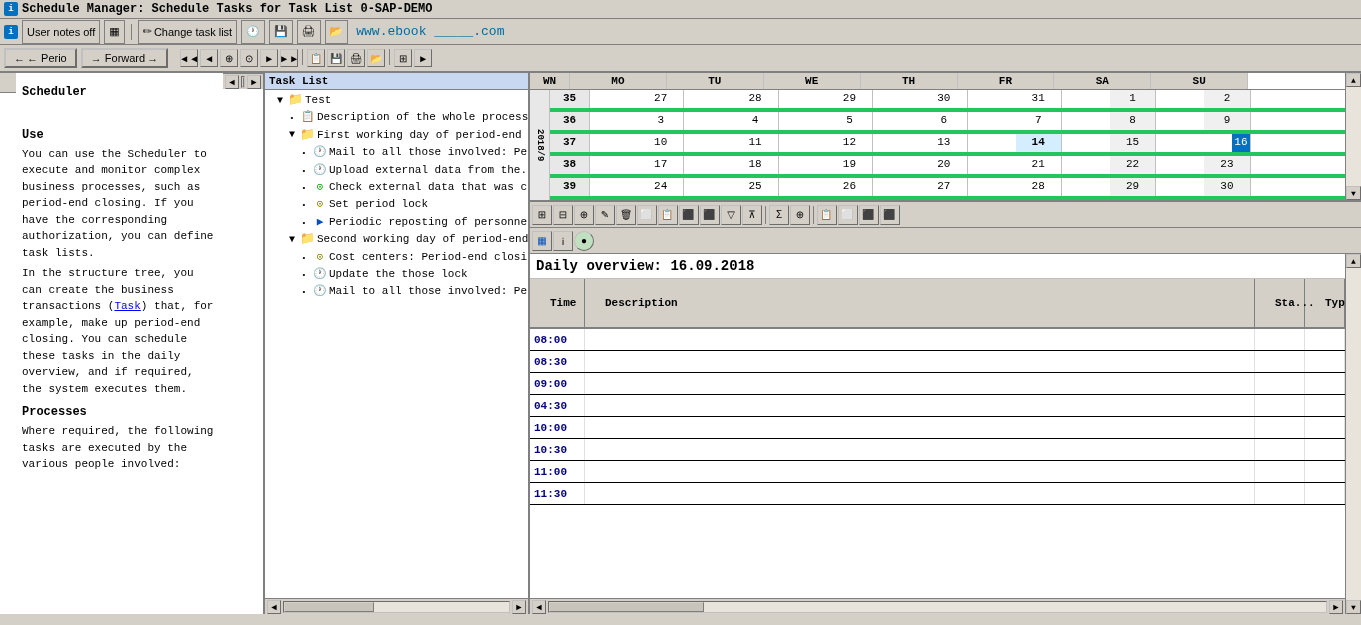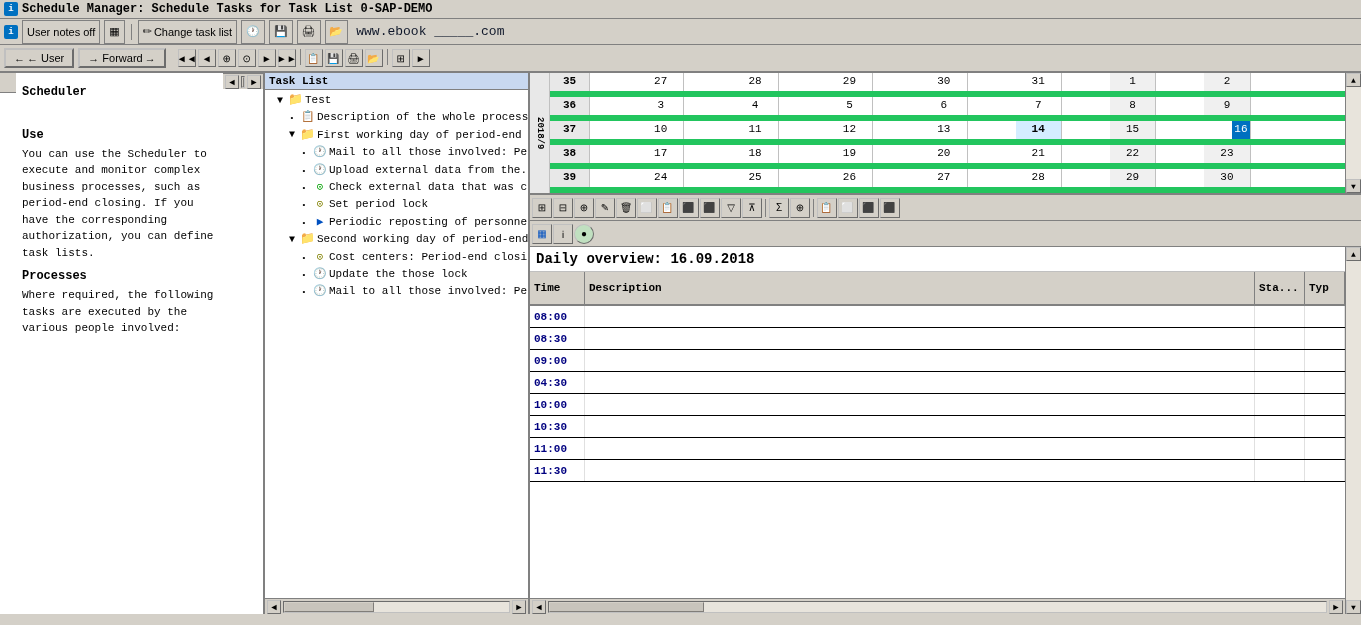--- a/index.html
+++ b/index.html
@@ -204,21 +204,21 @@
       padding: 2px 2px;
       font-weight: bold;
       border-right: 1px solid #c0c0c0;
       font-size: 11px;
       background: #d4d0c8;
     }
 
     .cal-row {
       display: grid;
       grid-template-columns: 40px repeat(8, 1fr);
-      border-bottom: 6px solid #22c55e;
+      border-bottom: 4px solid #22c55e;
       gap: 48px;
     }
 
     .cal-cell {
       text-align: center;
       padding: 2px 2px;
       border-right: 1px solid #c0c0c0;
       font-size: 11px;
       min-height: 18px;
       cursor: pointer;
@@ -287,24 +287,25 @@
     }
 
     .daily-table-header {
       display: grid;
       grid-template-columns: 55px 1fr 50px 40px;
       background: #d4d0c8;
       border-bottom: 2px solid #808080;
     }
 
     .daily-table-header-cell {
-      padding: 10px 4px;
+      padding: 18px 4px;
       font-weight: bold;
       font-size: 11px;
       border-right: 1px solid #808080;
+      margin-left: 16px;
     }
 
     .daily-table-body {
       overflow-y: auto;
       flex: 1;
     }
 
     .daily-row {
       display: grid;
       grid-template-columns: 55px 1fr 50px 40px;
@@ -436,27 +437,27 @@
 <div class="menu-bar">
   <span class="sap-icon-info">i</span>
   <button class="toolbar-btn">User notes off</button>
   <button class="toolbar-btn">▦</button>
   <span class="toolbar-sep"></span>
   <button class="toolbar-btn">✏ <span>Change task list</span></button>
   <button class="toolbar-btn">🕐</button>
   <button class="toolbar-btn">💾</button>
   <button class="toolbar-btn">🖨</button>
   <button class="toolbar-btn">📂</button>
-  <span style="color:#0f172a; font-size:13px; margin-left:4px;">www.ebook _____.com</span>
+  <span style="color:#0369a1; font-size:13px; margin-left:4px;">www.ebook _____.com</span>
 </div>
 
 <div class="nav-bar">
   <button class="nav-btn">
     <span>←</span>
-    <span>← User</span>
+    <span>← Perio</span>
   </button>
   <button class="nav-btn">
     <span>→ Forward</span>
     <span>→</span>
   </button>
 
   <div style="margin-left: 8px; display:flex; gap:2px;">
     <button class="middle-toolbar-btn">◄◄</button>
     <button class="middle-toolbar-btn">◄</button>
     <button class="middle-toolbar-btn">⊕</button>
@@ -478,20 +479,21 @@
 
   <div class="left-panel">
     <div class="left-panel-header">
       <div class="blue-progress"></div>
     </div>
     <div class="left-panel-content">
       <h3>Scheduler</h3>
       <br>
       <h3>Use</h3>
       <p>You can use the Scheduler to execute and monitor complex business processes, such as period-end closing. If you have the corresponding authorization, you can define task lists.</p>
+      <p>In the structure tree, you can create the business transactions (<a>Task</a>) that, for example, make up period-end closing. You can schedule these tasks in the daily overview, and if required, the system executes them.</p>
       <h3>Processes</h3>
       <p>Where required, the following tasks are executed by the various people involved:</p>
     </div>
 
     <div class="panel-scroll-h">
       <button class="scroll-btn">◄</button>
       <div style="flex:1; height:12px; background:#e8e4dc; border:1px inset #c0c0c0;">
         <div style="width:30%; height:100%; background:#c8c4bc; border:1px outset #d4d0c8;"></div>
       </div>
       <button class="scroll-btn">►</button>
@@ -586,20 +588,30 @@
       <button class="scroll-btn">►</button>
     </div>
   </div>
 
   <div class="right-panel">
 
     <div class="calendar-area">
       <div class="calendar-with-scroll">
         <div class="calendar-main">
 
+          <div class="calendar-header-row">
+            <div class="cal-header-cell">WN</div>
+            <div class="cal-header-cell">MO</div>
+            <div class="cal-header-cell">TU</div>
+            <div class="cal-header-cell">WE</div>
+            <div class="cal-header-cell">TH</div>
+            <div class="cal-header-cell">FR</div>
+            <div class="cal-header-cell">SA</div>
+            <div class="cal-header-cell">SU</div>
+          </div>
 
           <div style="display:flex;">
 
             <div style="width:20px; background:#e8e8e8; border-right:1px solid #c0c0c0; display:flex; align-items:center; justify-content:center; writing-mode:vertical-rl; font-size:9px; font-weight:bold; text-orientation:mixed;">2018/9</div>
 
             <div style="flex:1;">
 
               <div class="cal-row">
                 <div class="cal-cell cal-cell-wn">35</div>
                 <div class="cal-cell">27</div>

